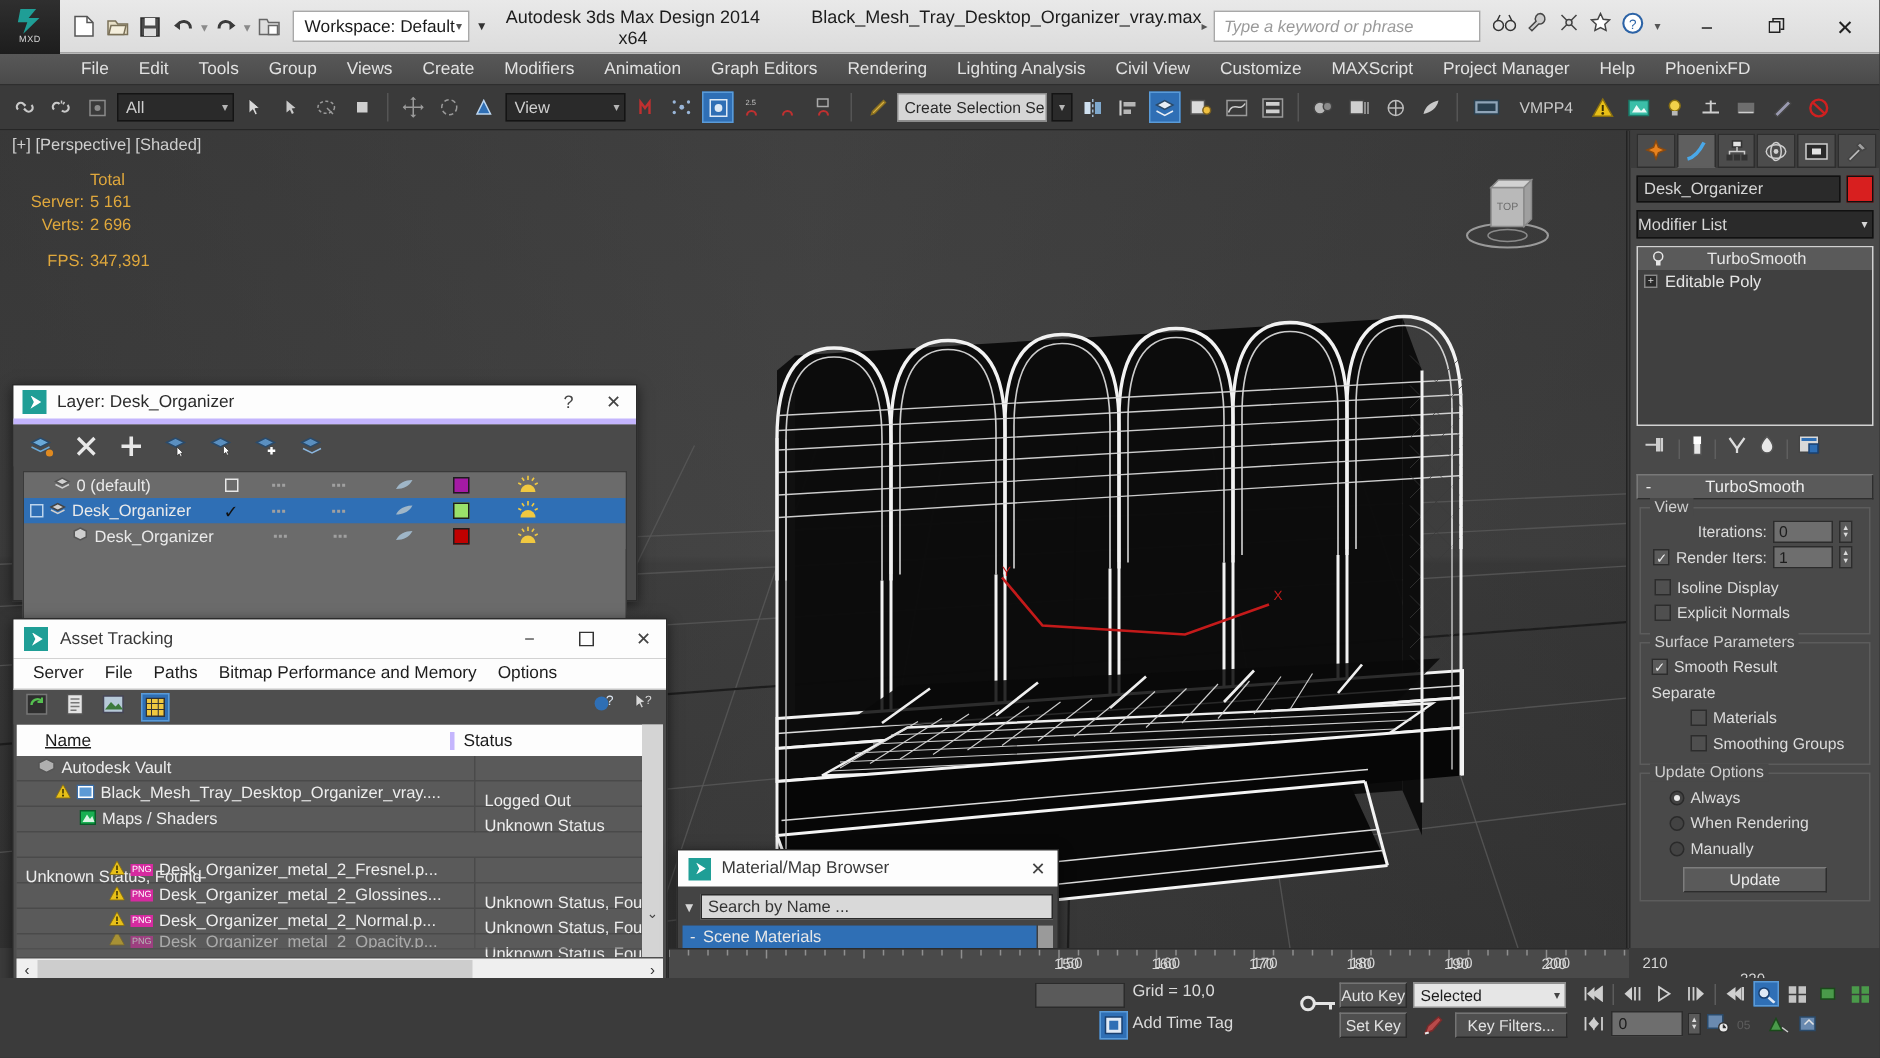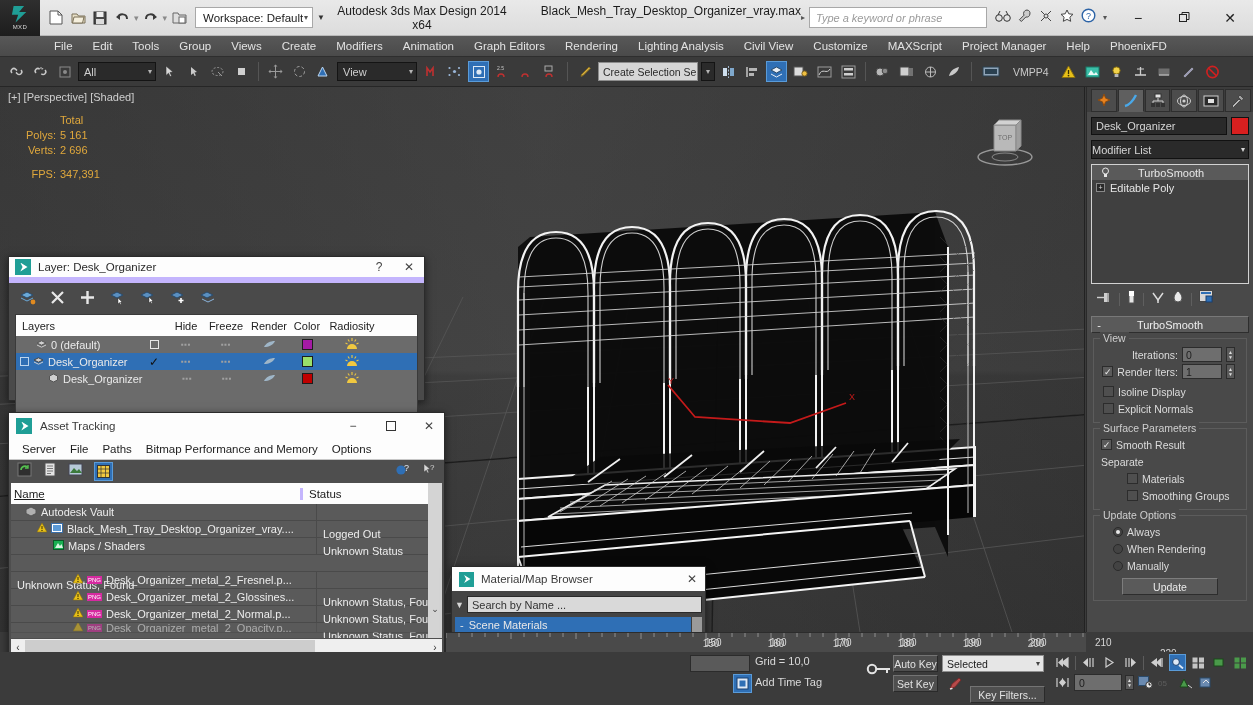--- a/index.html
+++ b/index.html
@@ -70,21 +70,21 @@
      line-height:15px; }
   .vp-stats table { border-collapse:collapse; }
   .vp-stats td { padding:0 4px 0 0; font-size:11px; color:#e0a83c; }
   .vp-stats td.lab { text-align:right; width:50px; }
   .vcube { position:absolute; right:48px; top:28px; width:62px; height:52px; }
 
   
   .dlg { position:absolute; background:#4a4a4a; border:1px solid #2b2b2b;
      box-shadow:0 2px 8px rgba(0,0,0,.55); }
   .dlg-title { height:26px; background:#fdfdfd; display:flex; align-items:center;
-     padding-left:6px; gap:7px; border-bottom:6px solid #c4b5fd; }
+     padding-left:6px; gap:7px; border-bottom:4px solid #c4b5fd; }
   .dlg-title .ic { width:16px; height:16px; background:#1f9e96;
      display:flex; align-items:center; justify-content:center; }
   .dlg-title .ic i { display:block; width:9px; height:9px; background:#fff;
      clip-path:polygon(20% 0,100% 50%,20% 100%,45% 50%); font-style:normal;}
   .dlg-title .tx { font-size:11.5px; color:#2b2b2b; flex:1; }
   .dlg-title .btns { display:flex; align-items:center; }
   .dlg-title .btns span { width:30px; height:25px; display:flex; align-items:center;
      justify-content:center; font-size:12px; color:#444; }
 
   #layerdlg { left:8px; top:256px; width:417px; height:145px; }
@@ -107,21 +107,21 @@
   .at-title { height:26px; background:#fdfdfd; display:flex; align-items:center; padding-left:7px; gap:8px; }
   .at-menu { height:21px; background:#fdfdfd; display:flex; align-items:center;
      padding-left:6px; font-size:11.5px; color:#1d1d1d; border-bottom:1px solid #c7c7c7; }
   .at-menu span { padding:0 7px; }
   .at-tools { height:23px; background:#4e4e4e; display:flex; align-items:center;
      padding:0 8px; gap:11px; }
   .at-tools .sp { flex:1; }
   .at-list { margin:0 2px; background:#5a5a5a; height:155px; overflow:hidden; position:relative; }
   .at-head { height:21px; background:#fdfdfd; display:flex; align-items:center;
      font-size:11.5px; color:#1b1b1b; }
-  .at-head .n { flex:1; padding-left:3px; border-right:3px solid #c4b5fd;text-decoration:underline; }
+  .at-head .n { flex:1; padding-left:19px; border-right:3px solid #c4b5fd;text-decoration:underline; }
   .at-head .s { width:125px; padding-left:6px; }
   .at-head .x { width:14px; text-align:center; font-size:9px; color:#444; background:#e4e4e4; height:21px;}
   .at-row { height:17px; display:flex; align-items:center; font-size:11px; color:#ededed;
      border-bottom:1px solid #4a4a4a; }
   .at-row .n { flex:1; display:flex; align-items:center; gap:4px; overflow:hidden;
      white-space:nowrap; border-right:1px solid #4a4a4a; height:17px; padding-right:3px;}
   .at-row .s { width:125px; padding-left:6px; overflow:hidden; white-space:nowrap;margin-top:44px; }
   .at-scroll { position:absolute; right:0; top:0; width:14px; height:100%; background:#d4d4d4; }
   .at-hscroll { height:16px; margin:1px 2px 0 2px; background:#efefef; display:flex;
      align-items:center; justify-content:space-between; position:relative; }
@@ -217,21 +217,21 @@
      border-top:1px solid #747474; border-left:1px solid #747474;
      border-right:1px solid #2a2a2a; border-bottom:1px solid #2a2a2a;
      font-size:10.5px; color:#e2e2e2; display:flex; align-items:center; justify-content:center; }
   .sb-sk { position:absolute; left:893px; top:23px; width:45px; height:17px; background:#4f4f4f;
      border-top:1px solid #747474; border-left:1px solid #747474;
      border-right:1px solid #2a2a2a; border-bottom:1px solid #2a2a2a;
      font-size:10.5px; color:#e2e2e2; display:flex; align-items:center; justify-content:center; }
   .sb-sel { position:absolute; left:942px; top:3px; width:102px; height:17px; background:#e6e6e6;
      border:1px solid #8f8f8f; font-size:10.5px; color:#1c1c1c; display:flex; align-items:center;
      justify-content:space-between; padding:0 3px 0 4px; }
-  .sb-kf { position:absolute; left:970px; top:34px; width:75px; height:17px; background:#4f4f4f;
+  .sb-kf { position:absolute; left:970px; top:23px; width:75px; height:17px; background:#4f4f4f;
      border-top:1px solid #747474; border-left:1px solid #747474;
      border-right:1px solid #2a2a2a; border-bottom:1px solid #2a2a2a;
      font-size:10.5px; color:#e2e2e2; display:flex; align-items:center; justify-content:center; }
   .sb-pen { position:absolute; left:945px; top:23px; width:20px; height:17px;
      display:flex; align-items:center; justify-content:center; }
   .nav-row { position:absolute; left:1054px; top:2px; display:flex; align-items:center; gap:4px; }
   .nav-row2 { position:absolute; left:1054px; top:22px; display:flex; align-items:center; gap:3px; }
   .ni { width:17px; height:17px; display:flex; align-items:center; justify-content:center;
      color:#cfcfcf; font-size:9px; }
   .ni.on { background:#2f6fb5; border:1px solid #5a9bd8; }
@@ -744,21 +744,21 @@
 
     <div class="vp-label">[+] [Perspective] [Shaded]</div>
     <div class="vp-stats">
       <table>
         <tbody>
             <tr>
               <td class="lab"></td>
               <td>Total</td>
             </tr>
         <tr>
-              <td class="lab">Polys:</td>
+              <td class="lab">Server:</td>
             <td>5 161</td>
             </tr>
         <tr>
               <td class="lab">Verts:</td>
             <td>2 696</td>
             </tr>
         <tr>
               <td style="height:9px"></td>
               <td></td>
             </tr>
@@ -830,30 +830,20 @@
           </svg>
       </span>
       <span class="lt">
         <svg width="16" height="15" viewBox="0 0 16 15">
             <path d="M1 5l6-3 6 3-6 3z" fill="#5a8fc0" stroke="#2a4a6a"></path>
             <path d="M2 9l6 3 6-3" fill="none" stroke="#8ab4dc"></path>
           </svg>
       </span>
     </div>
     <div class="layer-grid">
-      <div class="lg-head">
-        <span style="flex:1;padding-left:6px;">Layers</span>
-        <span class="c" style="width:26px"></span>
-        <span class="c" style="width:38px">Hide</span>
-        <span class="c" style="width:42px">Freeze</span>
-        <span class="c" style="width:44px">Render</span>
-        <span class="c" style="width:32px">Color</span>
-        <span class="c" style="width:58px">Radiosity</span>
-        <span style="width:36px"></span>
-      </div>
 
       <div class="lg-row">
         <span style="flex:1;display:flex;align-items:center;gap:4px;padding-left:20px;">
           <span>
             <svg width="11" height="10" viewBox="0 0 11 10">
                 <path d="M1 4l4.5-2.2L10 4 5.5 6.2z" fill="#cfcfcf" stroke="#555"></path>
                 <path d="M1 6l4.5 2.2L10 6" fill="none" stroke="#cfcfcf"></path>
               </svg>
           </span>
           <span>0 (default)</span>

